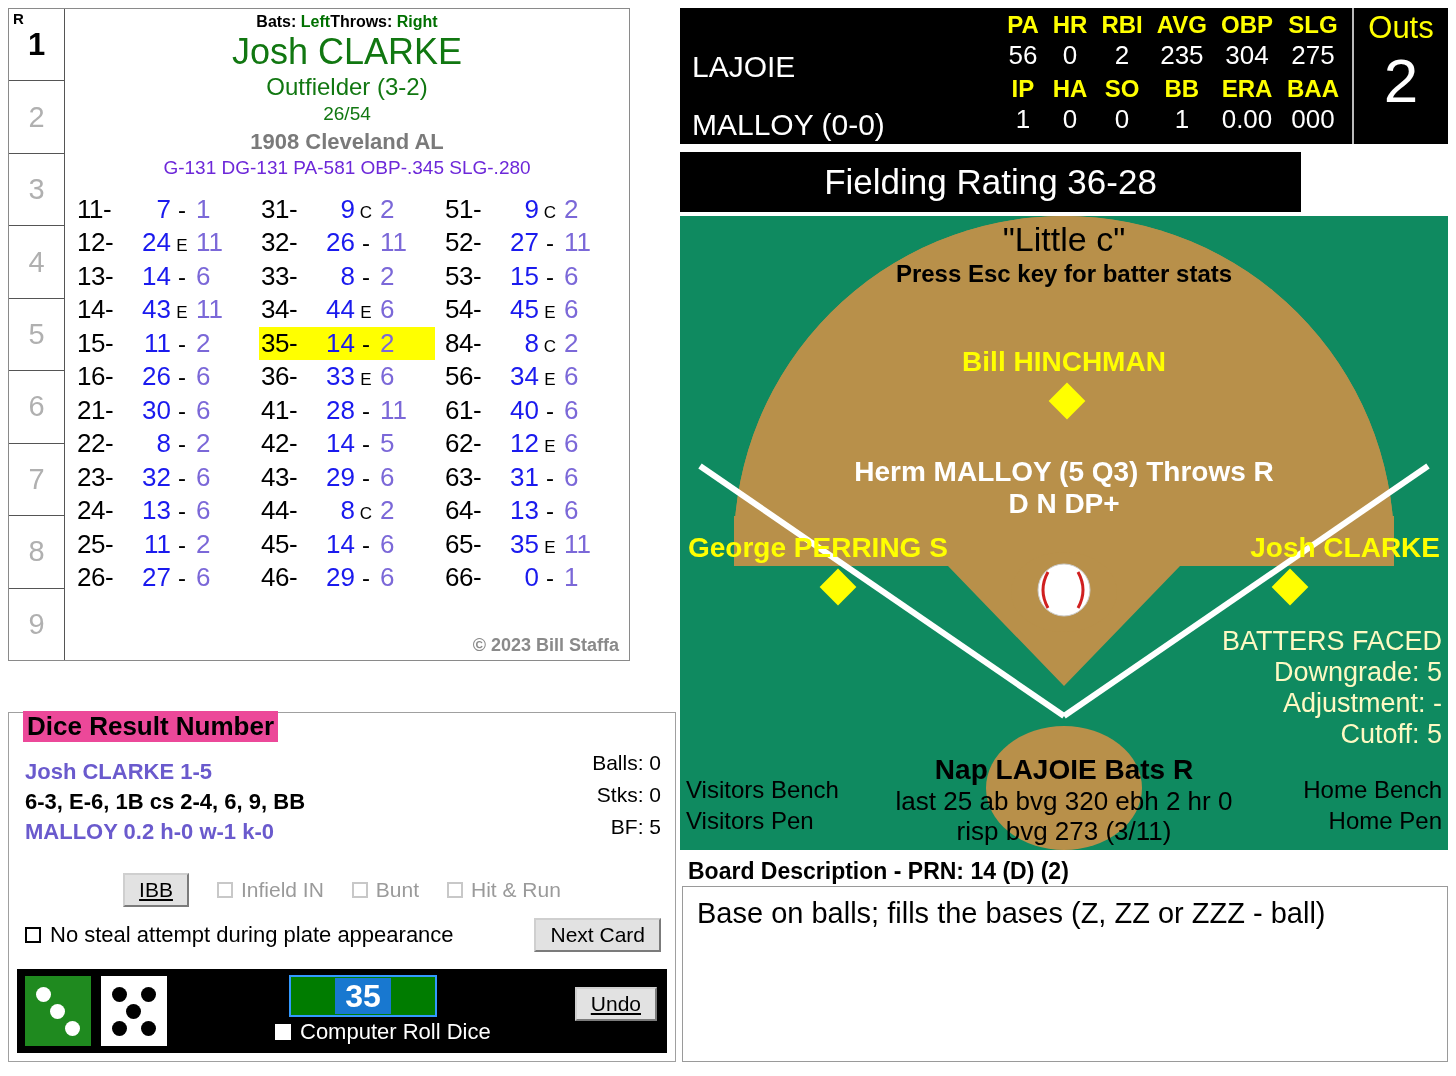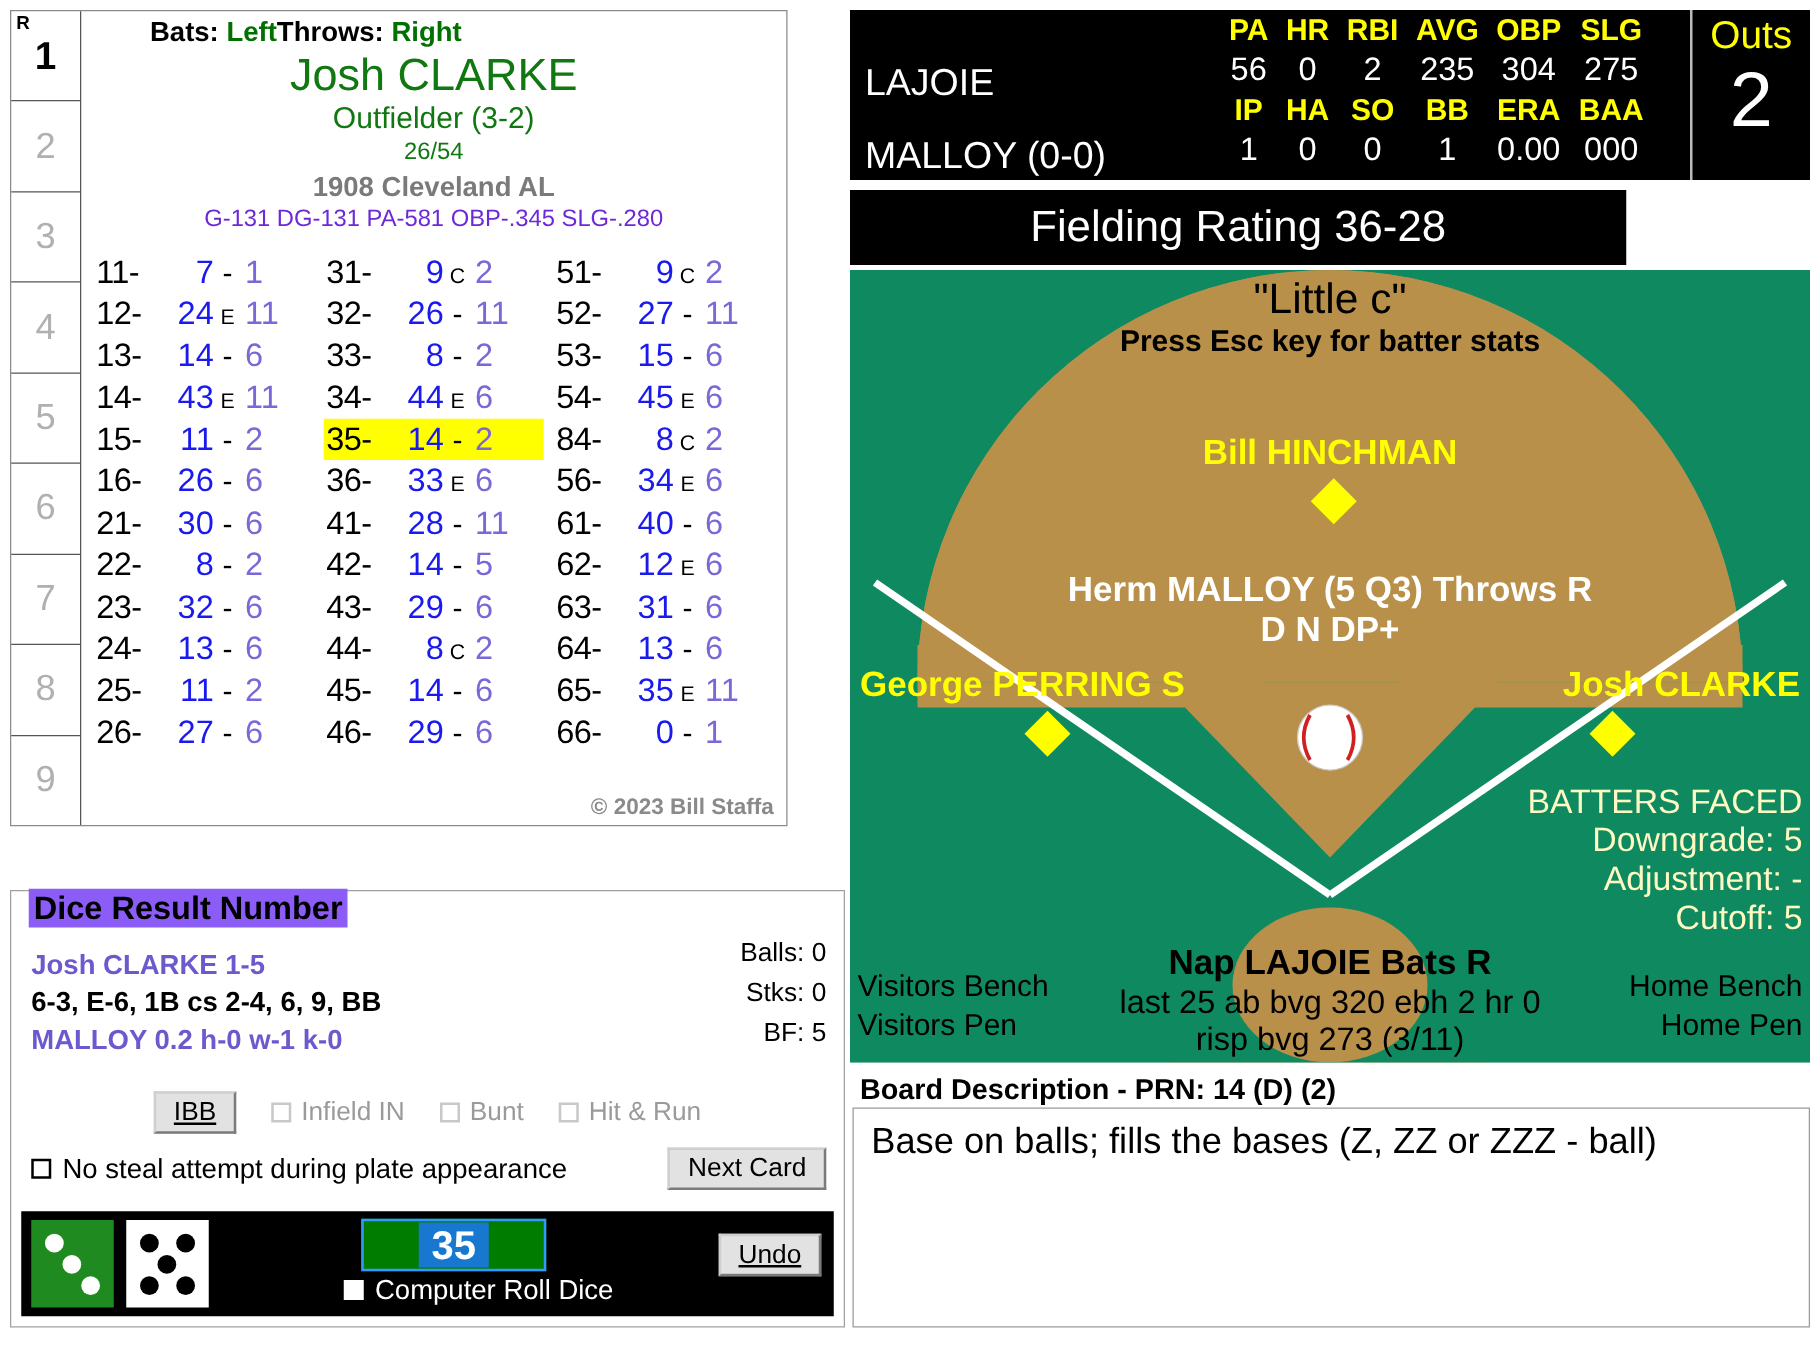--- a/index.html
+++ b/index.html
@@ -27,21 +27,21 @@
     font-size: 29px; color: #b0b0b0; font-weight: 400; position: relative;
   }
   .inning-cell:last-child { border-bottom: none; }
   .inning-cell.first { color: #000; font-weight: bold; font-size: 31px; }
   #r-label {
     position: absolute; left: 4px; top: 1px; font-size: 15px;
     font-weight: bold; color: #000;
   }
   #card-body { flex: 1; position: relative; padding: 4px 8px 0 8px; }
 
-  .bats-row { display: flex; justify-content: flex-start; font-size: 22px; font-weight: bold; margin-left: 47px; }
+  .bats-row { display: flex; justify-content: center; font-size: 16px; font-weight: bold; }
   .bats-row .lbl { color: #000; }
   .bats-row .val { color: #007000; }
   .player-name { text-align: center; font-size: 36px; color: #117711; margin-top: 2px; line-height: 1.05; }
   .player-pos  { text-align: center; font-size: 24px; color: #117711; margin-top: 2px; }
   .player-num  { text-align: center; font-size: 19px; color: #117711; margin-top: 2px; }
   .player-team { text-align: center; font-size: 22px; color: #7a7a7a; font-weight: bold; margin-top: 4px; }
   .player-line { text-align: center; font-size: 19px; color: #6d28d9; margin-top: 2px; }
 
   
   #dice-grid {
@@ -63,21 +63,21 @@
     color: #8a8a8a; font-weight: bold;
   }
 
   
   #drn-panel {
     position: absolute; left: 8px; top: 712px; width: 668px; height: 350px;
     border: 1px solid #a0a0a0; background: #fff;
   }
   #drn-legend {
     position: absolute; left: 14px; top: -2px; font-size: 26px;
-    font-weight: bold; color: #000; background: #8b5cf6; padding: 0 4px;
+    font-weight: bold; color: #000; background: #ec4899; padding: 0 4px;
   }
   #drn-lines { position: absolute; left: 16px; top: 44px; }
   .drn-line { font-size: 22px; font-weight: bold; line-height: 30px; }
   .drn-purple { color: #6a5acd; }
   .drn-black  { color: #000; }
   #drn-counts {
     position: absolute; right: 14px; top: 34px; text-align: right;
     font-size: 21px; line-height: 32px; color: #000;
   }
 
@@ -142,21 +142,21 @@
   .sb-table { border-collapse: collapse; }
   .sb-table th {
     color: #ffff00; font-size: 24px; font-weight: bold; text-align: center;
     padding: 1px 7px;
   }
   .sb-table td {
     color: #ffffff; font-size: 26px; text-align: center; padding: 0 7px 3px 7px;
   }
   #outs-box {
     width: 96px; border-left: 2px solid #bbbbbb; color: #ffff00;
-    display: flex; flex-direction: column; align-items: center; margin-left: 24px;
+    display: flex; flex-direction: column; align-items: center;
   }
   #outs-label { font-size: 31px; margin-top: 2px; }
   #outs-value { color: #ffffff; font-size: 62px; line-height: 70px; }
 
   #fielding-bar {
     position: absolute; left: 680px; top: 152px; width: 621px; height: 60px;
     background: #000; color: #ffffff; font-size: 35px;
     display: flex; align-items: center; justify-content: center;
   }
 

